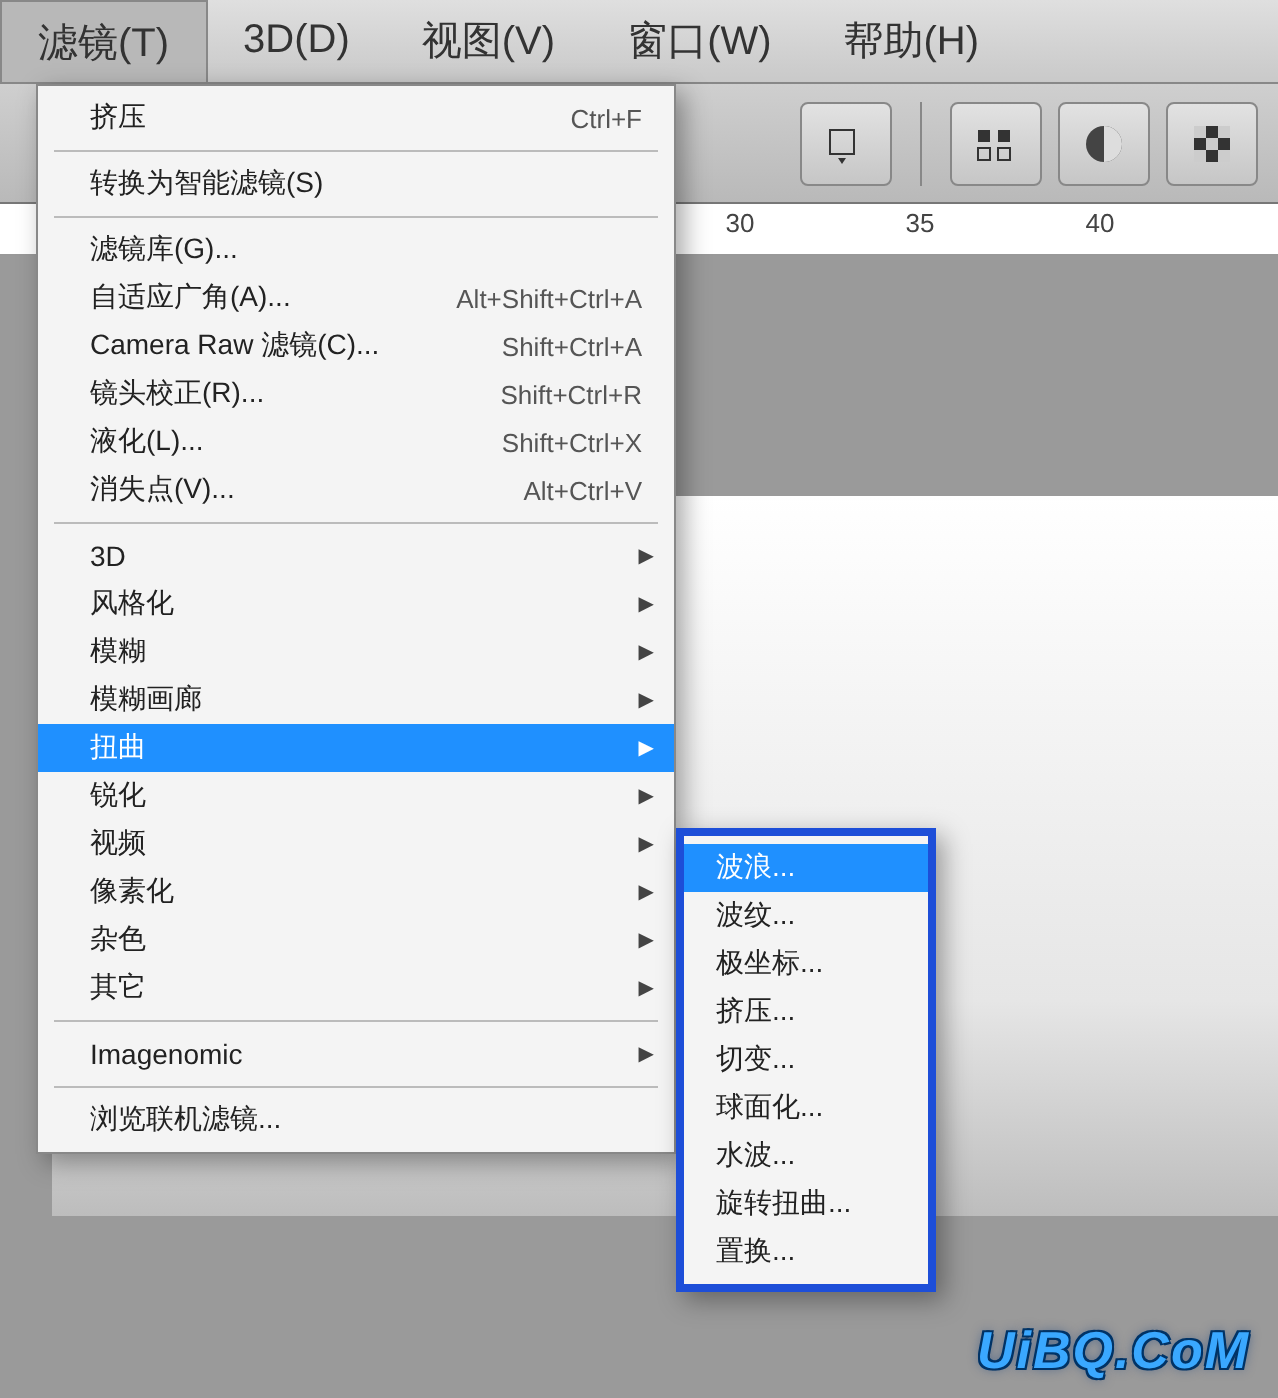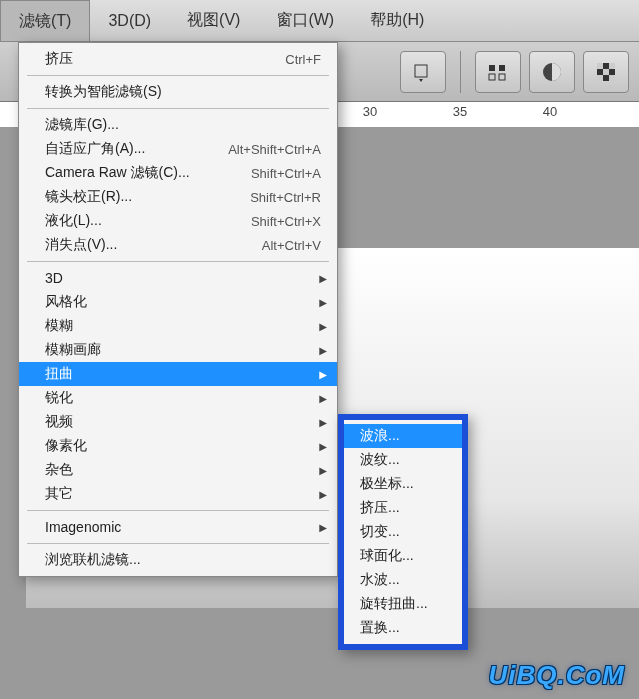--- a/index.html
+++ b/index.html
@@ -1,20 +1,20 @@
 <!DOCTYPE html>
 <html><head>
 <meta charset="utf-8">
 <style>
   * { margin: 0; padding: 0; box-sizing: border-box; font-family: "Microsoft YaHei", "SimSun", sans-serif; }
   body { width: 639px; height: 699px; overflow: hidden; background: #9b9b9b; position: relative; }
 
   
   .menubar { height: 42px; background: linear-gradient(#dfdfdf, #c9c9c9); display: flex; align-items: stretch; border-bottom: 1px solid #888; }
-  .menubar-item { padding: 0 18px; font-size: 16px; color: #333; display: flex; align-items: center; cursor: default; }
+  .menubar-item { padding: 0 18px; font-size: 20px; color: #333; display: flex; align-items: center; cursor: default; }
   .menubar-item.active { background: #b8b8b8; border: 1px solid #888; border-bottom: none; }
 
   
   .toolbar { height: 60px; background: linear-gradient(#cfcfcf, #b9b9b9); border-bottom: 1px solid #777; padding: 0 10px; display: flex; align-items: center; gap: 6px; position: relative; }
   .tool-btn { width: 46px; height: 42px; background: linear-gradient(#e2e2e2,#c6c6c6); border: 1px solid #888; border-radius: 4px; display: flex; align-items: center; justify-content: center; }
   .tool-sep { width: 1px; height: 42px; background: #888; margin: 0 6px; }
   .tool-group { display: flex; gap: 8px; position: absolute; right: 10px; }
 
   
   .ruler { height: 26px; background: #fff; border-bottom: 1px solid #999; position: relative; font-size: 12px; color: #444; }
@@ -27,21 +27,21 @@
   
   .menu-panel { position: absolute; left: 18px; top: 42px; width: 320px; background: #f4f4f4; border: 1px solid #888; box-shadow: 4px 4px 12px rgba(0,0,0,.35); padding: 4px 0; }
   .menu-row { display: flex; align-items: center; justify-content: space-between; height: 24px; padding: 0 16px 0 26px; font-size: 14px; color: #222; position: relative; gap: 20px; }
   .menu-row.has-sub::after { content: "▶"; font-size: 10px; color: #444; position: absolute; right: 10px; }
   .menu-row.selected { background: #1f90ff; color: #fff; }
   .menu-row.selected::after { color: #fff; }
   .menu-sep { height: 1px; background: #bbb; margin: 4px 8px; }
   .menu-shortcut { color: #555; font-size: 13px; }
 
   
-  .submenu-panel { position: absolute; left: 338px; top: 414px; width: 130px; background: #f4f4f4; border: 6px solid #1d4ed8; box-shadow: 4px 4px 12px rgba(0,0,0,.35); padding: 4px 0; }
+  .submenu-panel { position: absolute; left: 338px; top: 414px; width: 130px; background: #f4f4f4; border: 4px solid #1d4ed8; box-shadow: 4px 4px 12px rgba(0,0,0,.35); padding: 4px 0; }
   .submenu-panel .menu-row { padding: 0 14px 0 16px; }
 
   
   .watermark { position: absolute; right: 14px; bottom: 8px; font-size: 26px; font-weight: bold; font-style: italic; font-family: "Arial Black", sans-serif;
     color: #3aa8ff; text-shadow: -1px -1px 0 #036, 1px -1px 0 #036, -1px 1px 0 #036, 1px 1px 0 #036, 0 0 6px rgba(0,50,120,.6); letter-spacing: 1px; }
 
   .left-strip { position: absolute; left: 0; top: 42px; width: 18px; height: 60px; background: linear-gradient(#cfcfcf,#b9b9b9); border-right: 1px solid #888; display:flex;align-items:center;justify-content:center;font-size:14px;color:#333;}
 </style>
 </head>
 <body>

